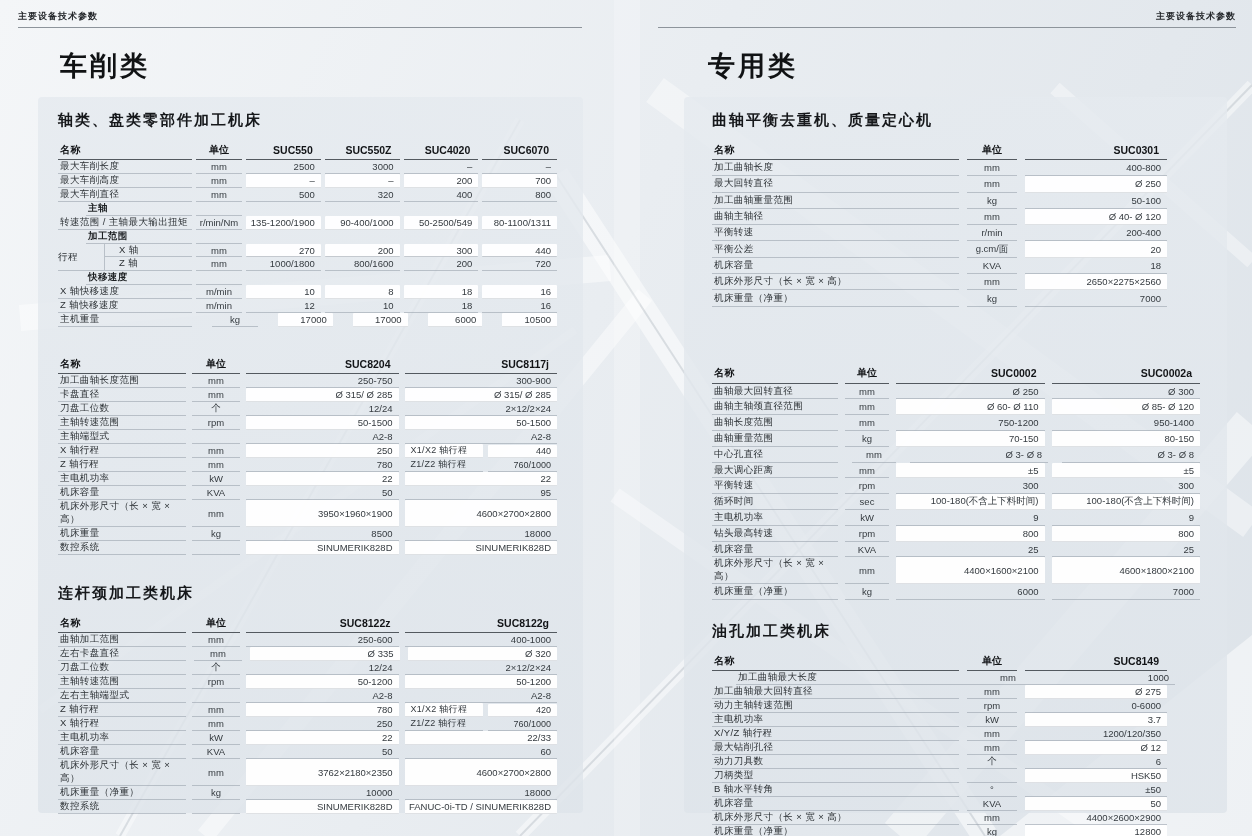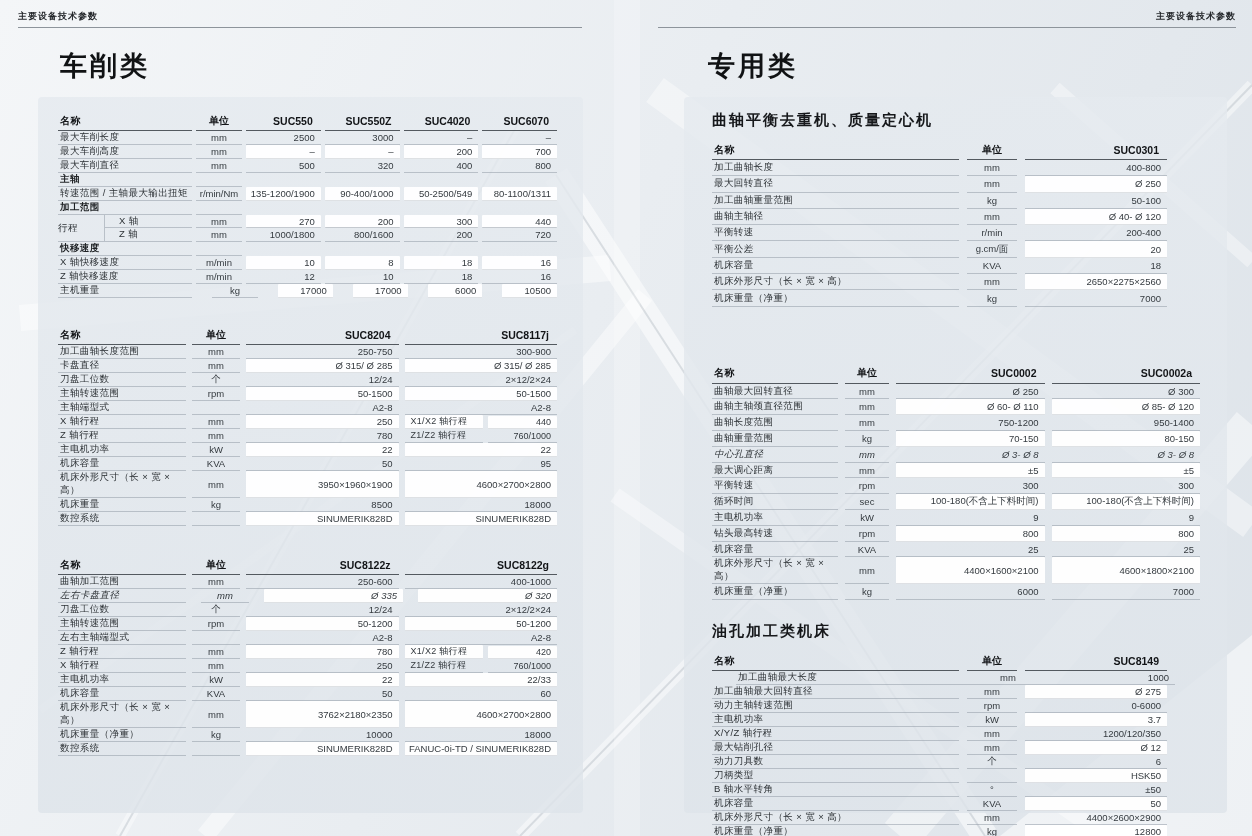--- a/index.html
+++ b/index.html
@@ -35,21 +35,21 @@
   .tbl-title{
     font-size:15px;font-weight:600;color:#16181b;letter-spacing:2px;margin:0 0 10px 0;
   }
   .row{display:grid;align-items:stretch;}
   .cell{
     display:flex;align-items:center;box-sizing:border-box;
     font-size:9.5px;color:#343a3f;padding:0 2px;min-height:var(--rh);
     border-bottom:1px solid rgba(148,157,167,.55);
   }
   .cell.name{color:#2c3135;font-weight:500;letter-spacing:.4px;}
-  .cell.name.section{font-weight:700;color:#1d2023;}
+  .cell.name.section{font-weight:700;color:#1d2023;margin-left:28px;}
   .cell.unit{justify-content:center;padding:0;}
   .cell.val{justify-content:flex-end;padding-right:6px;font-variant-numeric:tabular-nums;}
   .cell.fill{background:rgba(255,255,255,.95);border-bottom-color:rgba(148,157,167,.30);border-radius:1px;}
   .cell.blankcell{border-bottom:none;}
   .row.hdr .cell{
     font-weight:700;color:#121417;font-size:10px;min-height:20px;
     border-bottom:1px solid #53595f;
   }
   .row.hdr .cell.val{font-size:10.5px;padding-right:8px;}
   
@@ -97,20 +97,21 @@
   </g>
   <polygon points="1000,836 1252,635 1252,836" fill="#ffffff" opacity="0.5"></polygon>
   <rect x="614" y="0" width="26" height="836" fill="#ffffff" opacity="0.22"></rect>
 </svg>
 
 <div class="page-el corner-header left">主要设备技术参数</div>
 <div class="page-el corner-rule left"></div>
 <h1 class="page-el page-title left">车削类</h1>
 <div class="page-el panel left" id="panel-left">
     <div class="tbl" style="--rh: 13.2px;">
+      <div class="tbl-title">轴类、盘类零部件加工机床</div>
       <div class="row hdr" style="grid-template-columns: 134px 46px 1fr 1fr 1fr 1fr; column-gap: 4px;">
         <div class="cell name">名称</div>
         <div class="cell unit">单位</div>
         <div class="cell val">SUC550</div>
         <div class="cell val">SUC550Z</div>
         <div class="cell val">SUC4020</div>
         <div class="cell val">SUC6070</div>
       </div>
       <div class="row " style="grid-template-columns: 134px 46px 1fr 1fr 1fr 1fr; column-gap: 4px;">
         <div class="cell name">最大车削长度</div>
@@ -302,33 +303,34 @@
         <div class="cell val">18000</div>
       </div>
       <div class="row " style="grid-template-columns: 128px 48px 1fr 1fr; column-gap: 6px;">
         <div class="cell name">数控系统</div>
         <div class="cell unit"></div>
         <div class="cell val fill">SINUMERIK828D</div>
         <div class="cell val fill">SINUMERIK828D</div>
       </div>
     </div>
     <div class="tbl" style="--rh: 13.4px; margin-top: 29px;">
+      <div class="tbl-title">连杆颈加工类机床</div>
       <div class="row hdr" style="grid-template-columns: 128px 48px 1fr 1fr; column-gap: 6px;">
         <div class="cell name">名称</div>
         <div class="cell unit">单位</div>
         <div class="cell val">SUC8122z</div>
         <div class="cell val">SUC8122g</div>
       </div>
       <div class="row " style="grid-template-columns: 128px 48px 1fr 1fr; column-gap: 6px;">
         <div class="cell name">曲轴加工范围</div>
         <div class="cell unit">mm</div>
         <div class="cell val">250-600</div>
         <div class="cell val">400-1000</div>
       </div>
-      <div class="row " style="grid-template-columns: 128px 48px 1fr 1fr; column-gap: 15px; font-style: italic;">
+      <div class="row " style="grid-template-columns: 128px 48px 1fr 1fr; column-gap: 8px;">
         <div class="cell name">左右卡盘直径</div>
         <div class="cell unit">mm</div>
         <div class="cell val fill">Ø 335</div>
         <div class="cell val fill">Ø 320</div>
       </div>
       <div class="row " style="grid-template-columns: 128px 48px 1fr 1fr; column-gap: 6px;">
         <div class="cell name">刀盘工位数</div>
         <div class="cell unit">个</div>
         <div class="cell val">12/24</div>
         <div class="cell val">2×12/2×24</div>
@@ -477,21 +479,21 @@
         <div class="cell unit">mm</div>
         <div class="cell val">750-1200</div>
         <div class="cell val">950-1400</div>
       </div>
       <div class="row " style="grid-template-columns: 126px 44px 1fr 1fr; column-gap: 7px;">
         <div class="cell name">曲轴重量范围</div>
         <div class="cell unit">kg</div>
         <div class="cell val fill">70-150</div>
         <div class="cell val fill">80-150</div>
       </div>
-      <div class="row " style="grid-template-columns: 126px 44px 1fr 1fr; column-gap: 7px; font-style: italic;">
+      <div class="row " style="grid-template-columns: 126px 44px 1fr 1fr; column-gap: 14px;">
         <div class="cell name">中心孔直径</div>
         <div class="cell unit">mm</div>
         <div class="cell val">Ø 3- Ø 8</div>
         <div class="cell val">Ø 3- Ø 8</div>
       </div>
       <div class="row " style="grid-template-columns: 126px 44px 1fr 1fr; column-gap: 7px;">
         <div class="cell name">最大调心距离</div>
         <div class="cell unit">mm</div>
         <div class="cell val fill">±5</div>
         <div class="cell val fill">±5</div>

